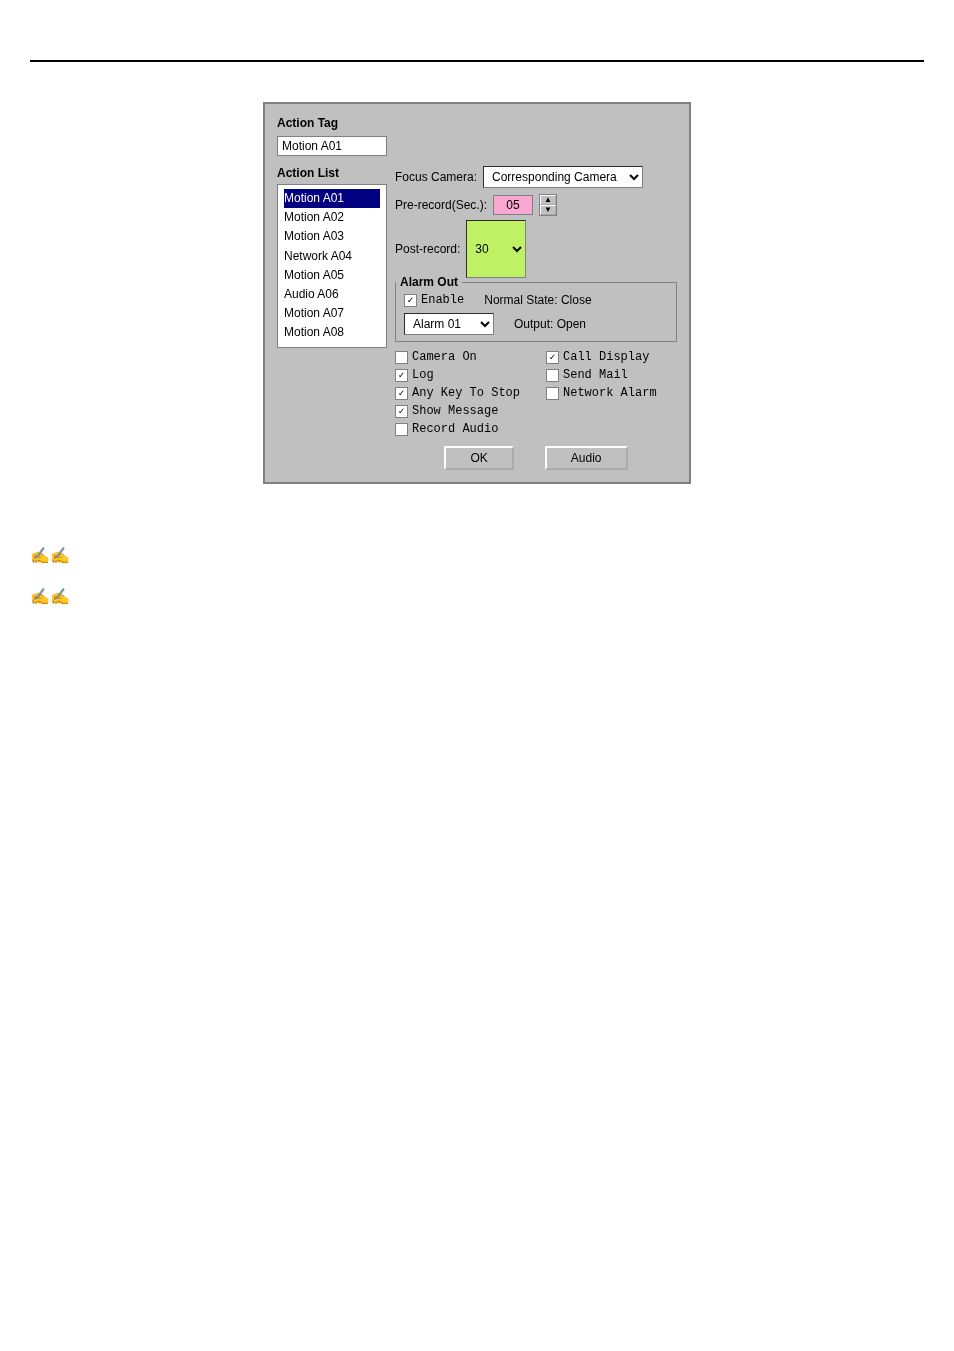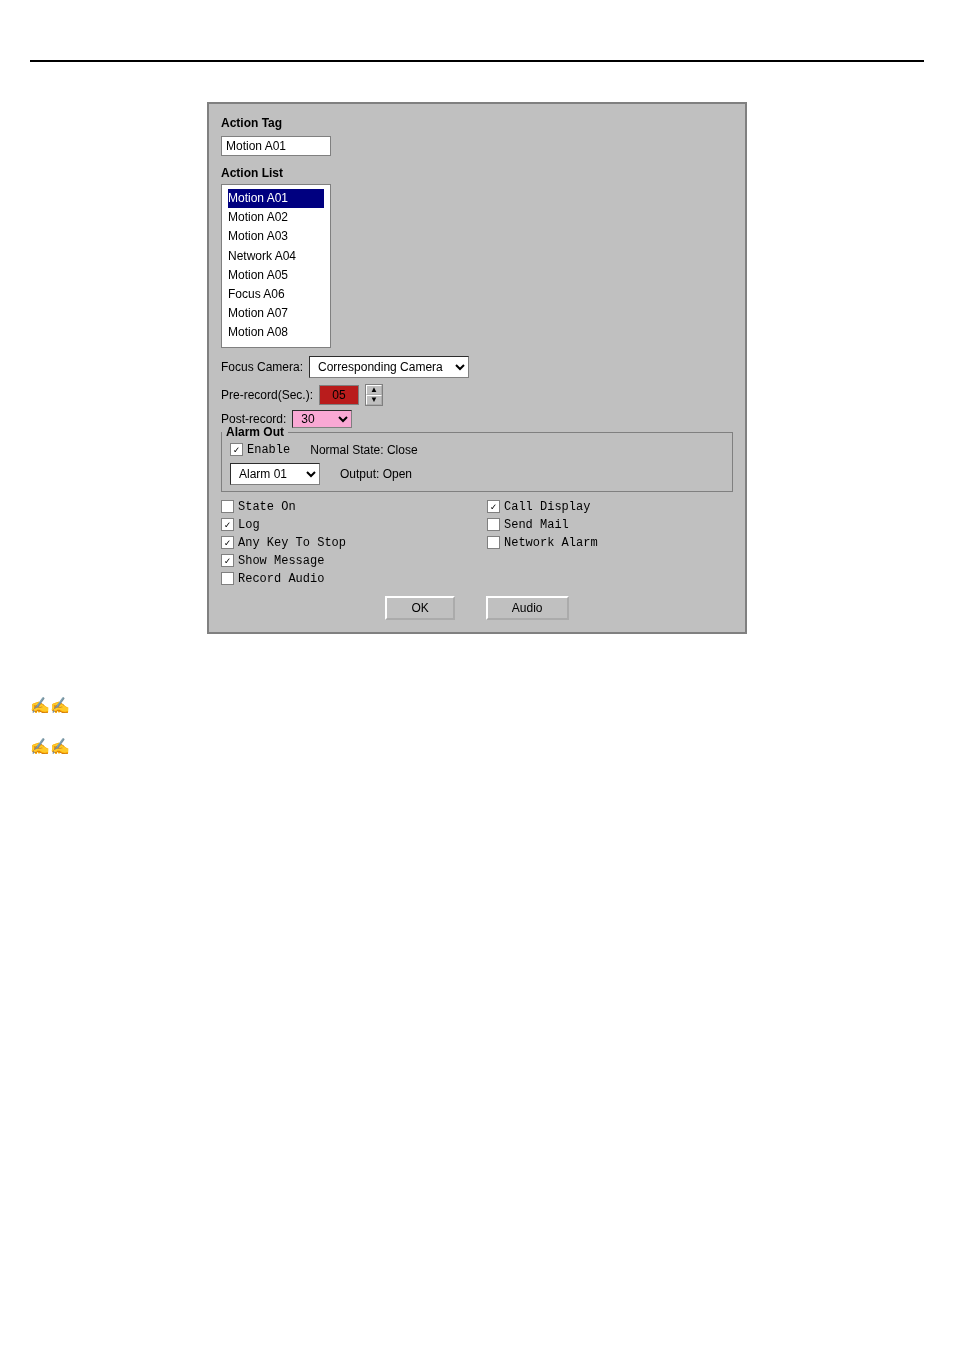--- a/index.html
+++ b/index.html
@@ -19,21 +19,21 @@
 
     .dialog-wrapper {
       display: flex;
       justify-content: center;
       margin-top: 40px;
     }
 
     .dialog {
       background: #c0c0c0;
       border: 2px solid #808080;
-      width: 540px;
+      width: 428px;
       padding: 12px;
       font-size: 12px;
     }
 
     .dialog-section-label {
       font-weight: bold;
       font-size: 12px;
       margin-bottom: 6px;
     }
 
@@ -42,21 +42,20 @@
       border: 1px solid #808080;
       padding: 2px 4px;
       width: 110px;
       font-size: 12px;
       margin-bottom: 10px;
     }
 
     .dialog-body {
       display: flex;
       gap: 8px;
-      flex-direction: column;
     }
 
     .action-list-panel {
       width: 110px;
       flex-shrink: 0;
     }
 
     .action-list-label {
       font-weight: bold;
       font-size: 12px;
@@ -114,21 +113,21 @@
       gap: 6px;
       justify-content: flex-start;
     }
 
     .record-label {
       font-size: 12px;
       white-space: nowrap;
     }
 
     .record-input {
-      background: #b91c1c;
+      background: #f9a8d4;
       border: 1px solid #808080;
       padding: 2px 4px;
       font-size: 12px;
       width: 40px;
       text-align: center;
     }
 
     .spinner {
       display: flex;
       flex-direction: column;
@@ -142,23 +141,23 @@
       height: 10px;
       font-size: 8px;
       cursor: pointer;
       display: flex;
       align-items: center;
       justify-content: center;
       line-height: 1;
     }
 
     .post-select {
-      background: #f9a8d4;
+      background: #bef264;
       border: 1px inset #808080;
-      padding: 0 4px;
+      padding: 20px 4px;
       font-size: 12px;
       width: 60px;
       cursor: pointer;
     }
 
     .alarm-out-group {
       border: 1px solid #808080;
       padding: 6px 8px;
       margin-bottom: 8px;
       position: relative;
@@ -288,21 +287,21 @@
     <div class="dialog-body">
 
       <div class="action-list-panel">
         <div class="action-list-label">Action List</div>
         <div class="action-list-box">
           <span class="action-list-item selected">Motion A01</span>
           <span class="action-list-item">Motion A02</span>
           <span class="action-list-item">Motion A03</span>
           <span class="action-list-item">Network A04</span>
           <span class="action-list-item">Motion A05</span>
-          <span class="action-list-item">Focus A06</span>
+          <span class="action-list-item">Audio A06</span>
           <span class="action-list-item">Motion A07</span>
           <span class="action-list-item">Motion A08</span>
         </div>
       </div>
 
       <div class="right-panel">
 
         <div class="focus-row">
           <span class="focus-label">Focus Camera:</span>
           <select class="focus-select">
@@ -342,21 +341,21 @@
               <option>Alarm 01</option>
             </select>
             <span class="alarm-output-label">Output:  Open</span>
           </div>
         </div>
 
         <div class="options-grid">
 
           <div class="option-item">
             <div class="checkbox-classic"></div>
-            <span>State On</span>
+            <span>Camera On</span>
           </div>
 
           <div class="option-item">
             <div class="checkbox-classic checked"></div>
             <span>Call Display</span>
           </div>
 
           <div class="option-item">
             <div class="checkbox-classic checked"></div>
             <span>Log</span>

